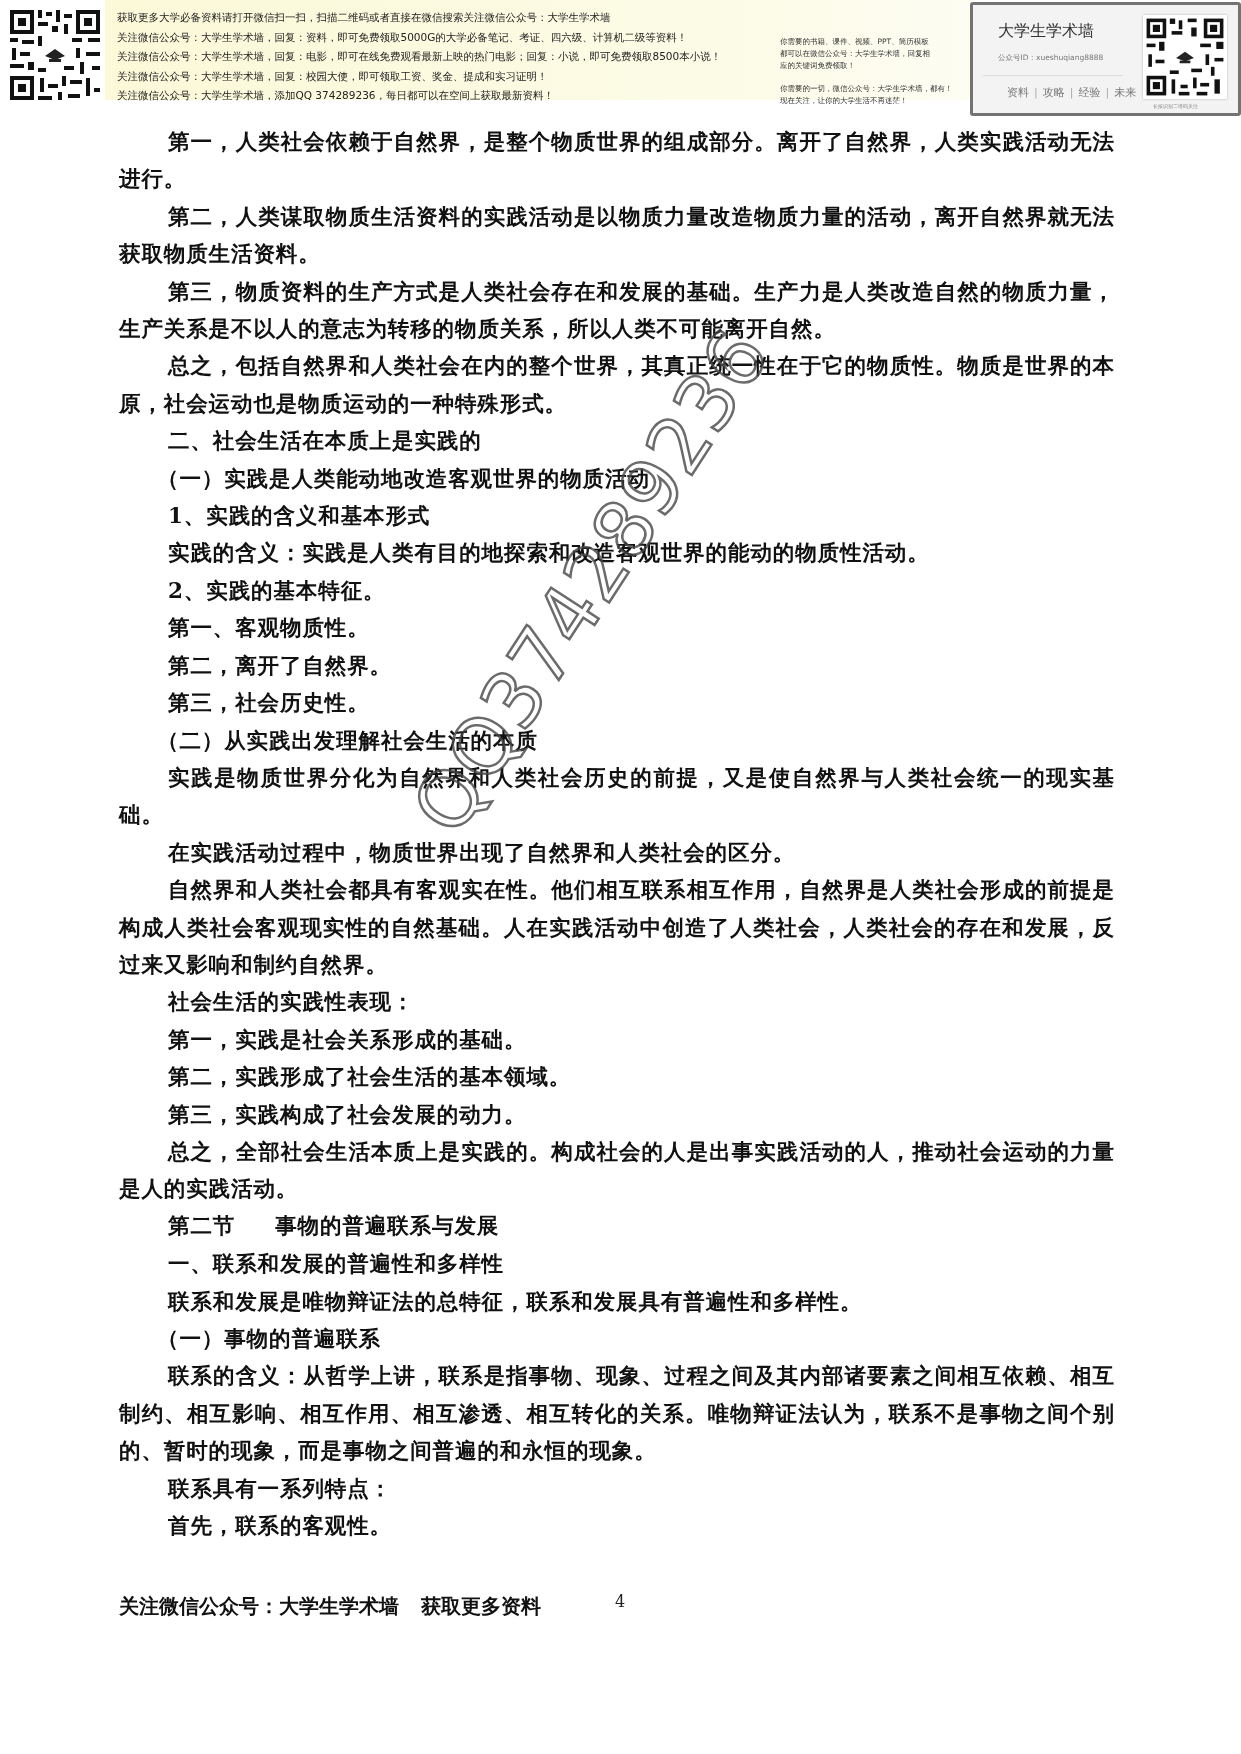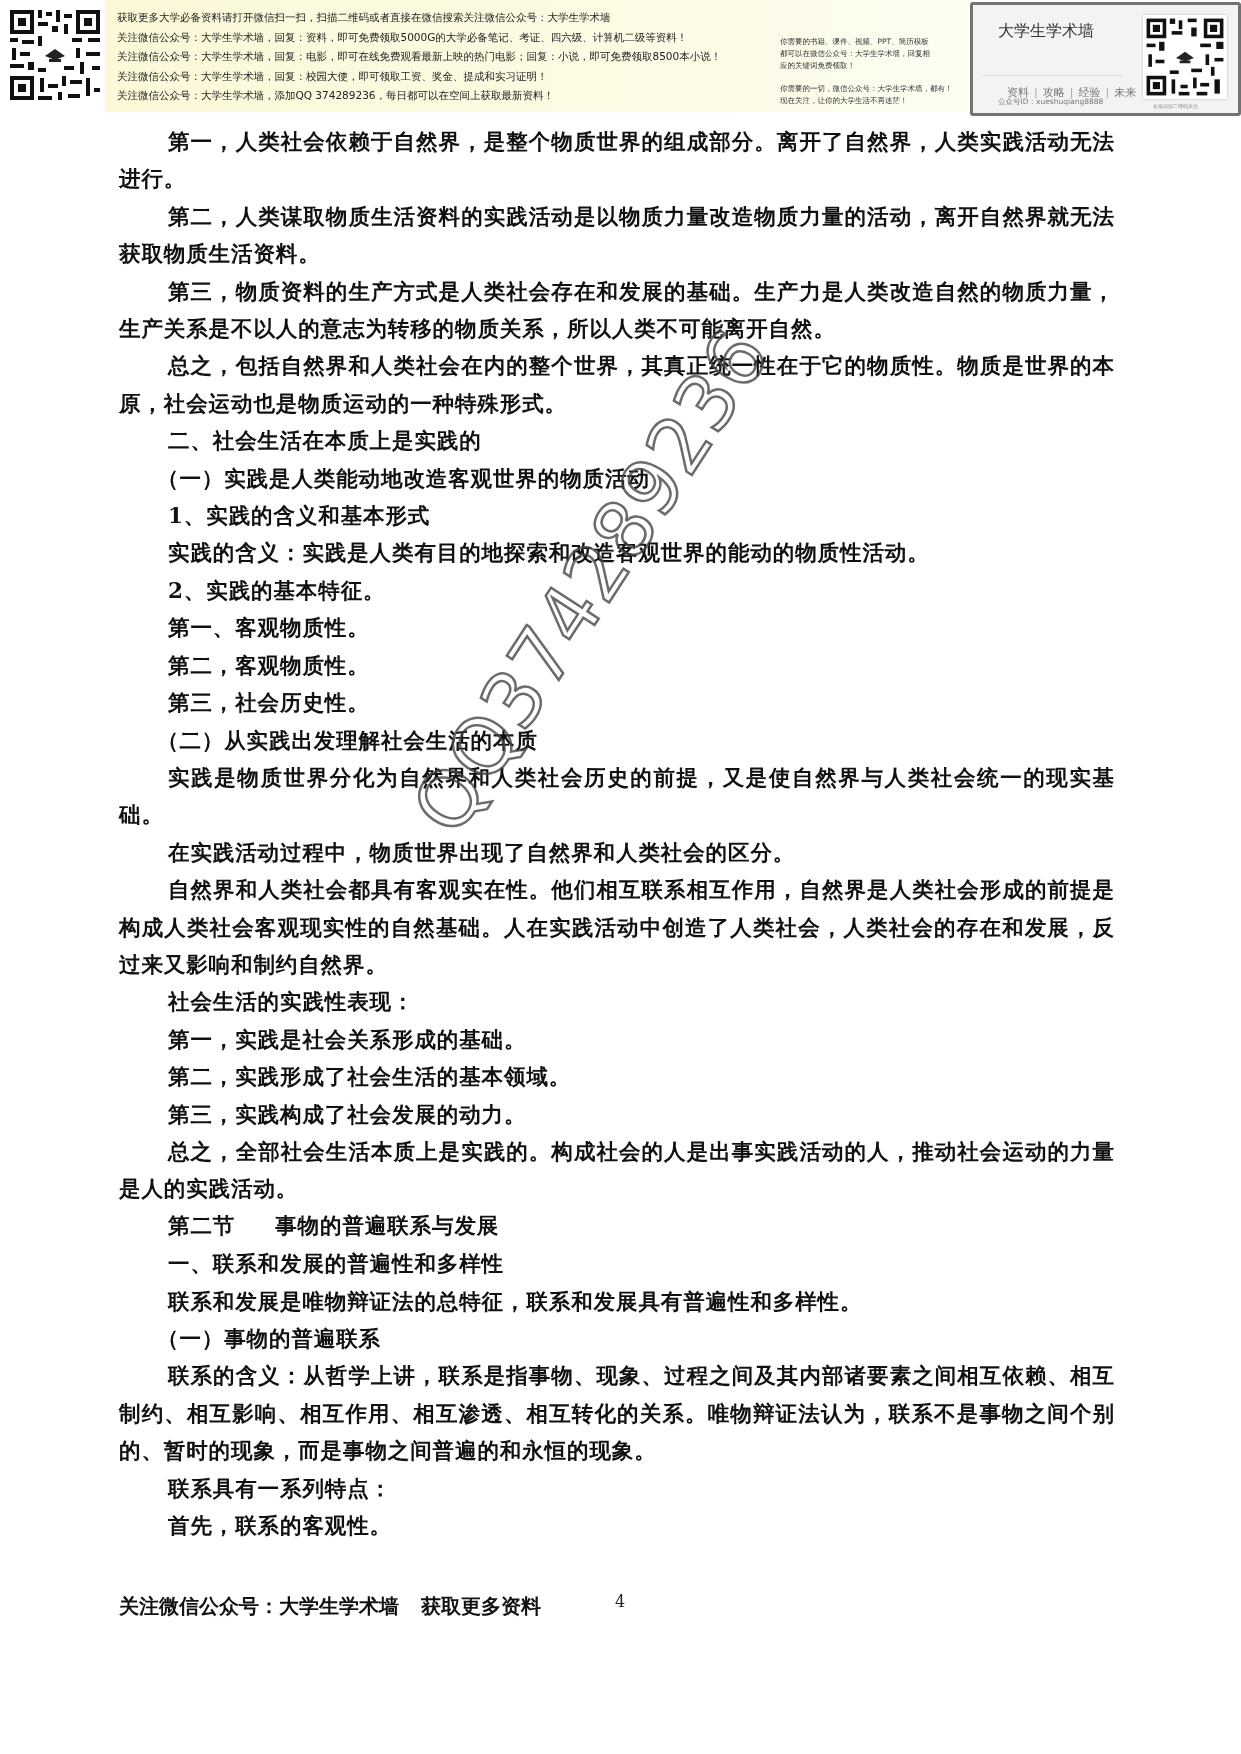--- a/index.html
+++ b/index.html
@@ -2,35 +2,35 @@
 <html><head>
 <meta charset="utf-8">
 <style>
   html, body { margin: 0; padding: 0; background: #ffffff; }
   body { width: 1241px; height: 1754px; position: relative; overflow: hidden;
          font-family: "DejaVu Serif", "Liberation Serif", serif; color: #111; }
 
   
   .banner { position: absolute; left: 0; top: 0; width: 1241px; height: 112px; }
   .qr-left { position: absolute; left: 8px; top: 8px; width: 94px; height: 94px; background: #fff; }
-  .ad-strip { position: absolute; left: 105px; top: 0; width: 870px; height: 112px;
+  .ad-strip { position: absolute; left: 105px; top: 0; width: 870px; height: 100px;
               background: linear-gradient(90deg, #fbf9d8 0%, #fcfbe6 70%, #fdfdf3 100%); }
   .ad-lines { position: absolute; left: 12px; top: 8px; font-family: "DejaVu Sans", sans-serif;
               font-size: 10.5px; line-height: 19.5px; color: #222; white-space: nowrap; }
   .ad-side { position: absolute; font-family: "DejaVu Sans", sans-serif; font-size: 7.5px;
              line-height: 12px; color: #333; white-space: nowrap; }
   .ad-side.top { left: 675px; top: 4px; margin-top: 32px; }
   .ad-side.bottom { left: 675px; top: 83px; }
 
   .card { position: absolute; left: 970px; top: 2px; width: 265px; height: 108px;
           background: #f3f3f3; border: 3px solid #737373; border-radius: 3px; }
   .card-name { position: absolute; left: 25px; top: 16px; font-family: "DejaVu Sans", sans-serif;
                font-size: 16px; color: #333; white-space: nowrap; }
   .card-id { position: absolute; left: 25px; top: 48px; font-family: "DejaVu Sans", sans-serif;
-             font-size: 7.5px; color: #777; white-space: nowrap; margin-top: 44px; }
+             font-size: 7.5px; color: #777; white-space: nowrap; }
   .card-divider { position: absolute; left: 10px; top: 70px; width: 140px; height: 1px; background: #ddd; }
   .card-links { position: absolute; left: 34px; top: 80px; font-family: "DejaVu Sans", sans-serif;
                 font-size: 11px; color: #777; white-space: nowrap; }
   .card-links span.sep { margin: 0 5px; color: #aaa; }
   .qr-right { position: absolute; left: 170px; top: 10px; width: 84px; height: 84px; background: #fff;
               box-shadow: 0 0 2px rgba(0,0,0,0.3); }
   .card-caption { position: absolute; left: 180px; top: 98px; font-family: "DejaVu Sans", sans-serif;
                   font-size: 5px; color: #888; white-space: nowrap; }
 
   
@@ -188,21 +188,21 @@
   <p class="p indent">第一，人类社会依赖于自然界，是整个物质世界的组成部分。离开了自然界，人类实践活动无法进行。</p>
   <p class="p indent">第二，人类谋取物质生活资料的实践活动是以物质力量改造物质力量的活动，离开自然界就无法获取物质生活资料。</p>
   <p class="p indent">第三，物质资料的生产方式是人类社会存在和发展的基础。生产力是人类改造自然的物质力量，生产关系是不以人的意志为转移的物质关系，所以人类不可能离开自然。</p>
   <p class="p indent">总之，包括自然界和人类社会在内的整个世界，其真正统一性在于它的物质性。物质是世界的本原，社会运动也是物质运动的一种特殊形式。</p>
   <p class="p sub">二、社会生活在本质上是实践的</p>
   <p class="p sub-paren">（一）实践是人类能动地改造客观世界的物质活动</p>
   <p class="p sub">1、实践的含义和基本形式</p>
   <p class="p sub">实践的含义：实践是人类有目的地探索和改造客观世界的能动的物质性活动。</p>
   <p class="p sub">2、实践的基本特征。</p>
   <p class="p sub">第一、客观物质性。</p>
-  <p class="p sub">第二，客观物质性。</p>
+  <p class="p sub">第二，离开了自然界。</p>
   <p class="p sub">第三，社会历史性。</p>
   <p class="p sub-paren">（二）从实践出发理解社会生活的本质</p>
   <p class="p indent">实践是物质世界分化为自然界和人类社会历史的前提，又是使自然界与人类社会统一的现实基础。</p>
   <p class="p indent">在实践活动过程中，物质世界出现了自然界和人类社会的区分。</p>
   <p class="p indent">自然界和人类社会都具有客观实在性。他们相互联系相互作用，自然界是人类社会形成的前提是构成人类社会客观现实性的自然基础。人在实践活动中创造了人类社会，人类社会的存在和发展，反过来又影响和制约自然界。</p>
   <p class="p indent">社会生活的实践性表现：</p>
   <p class="p indent">第一，实践是社会关系形成的基础。</p>
   <p class="p indent">第二，实践形成了社会生活的基本领域。</p>
   <p class="p indent">第三，实践构成了社会发展的动力。</p>
   <p class="p indent">总之，全部社会生活本质上是实践的。构成社会的人是出事实践活动的人，推动社会运动的力量是人的实践活动。</p>

